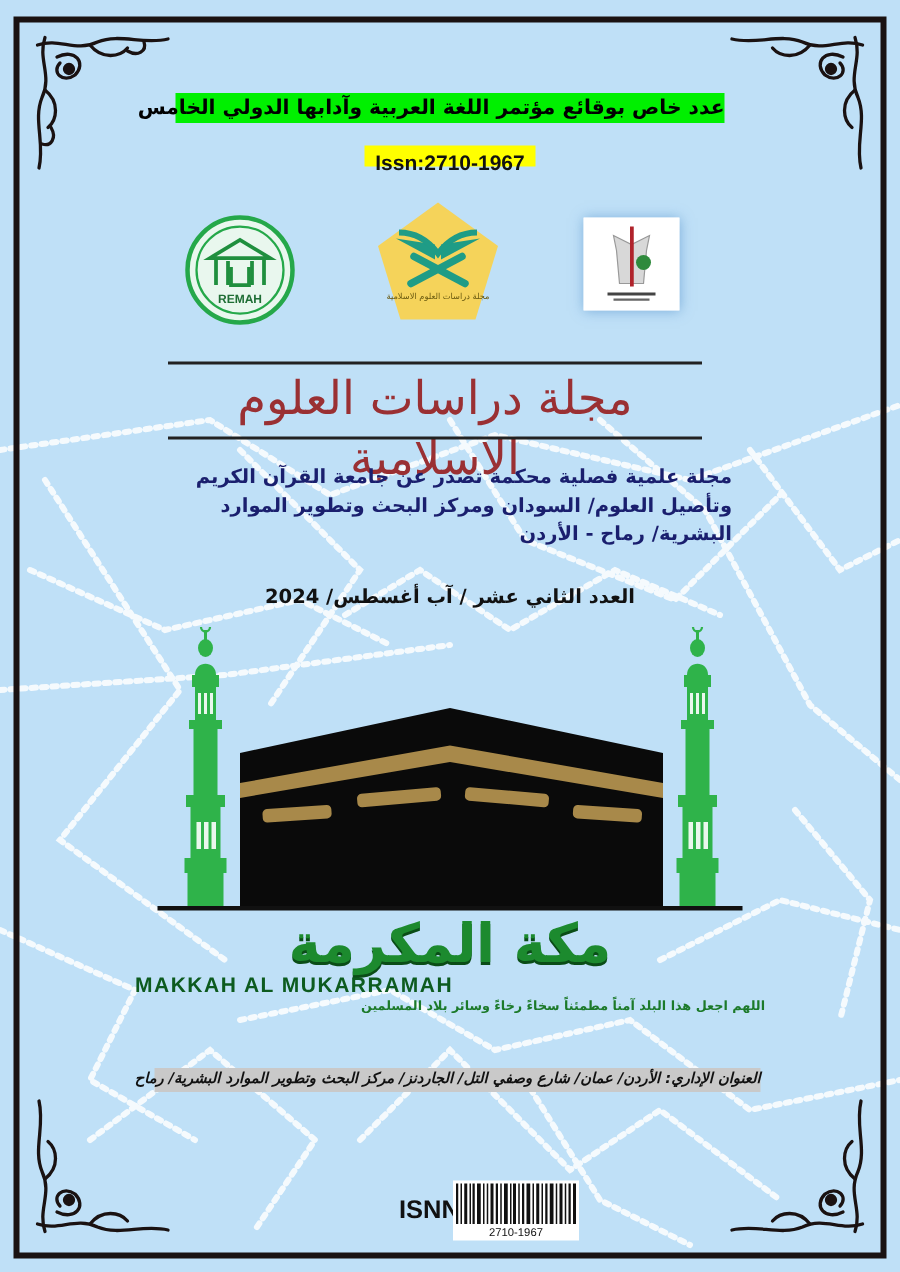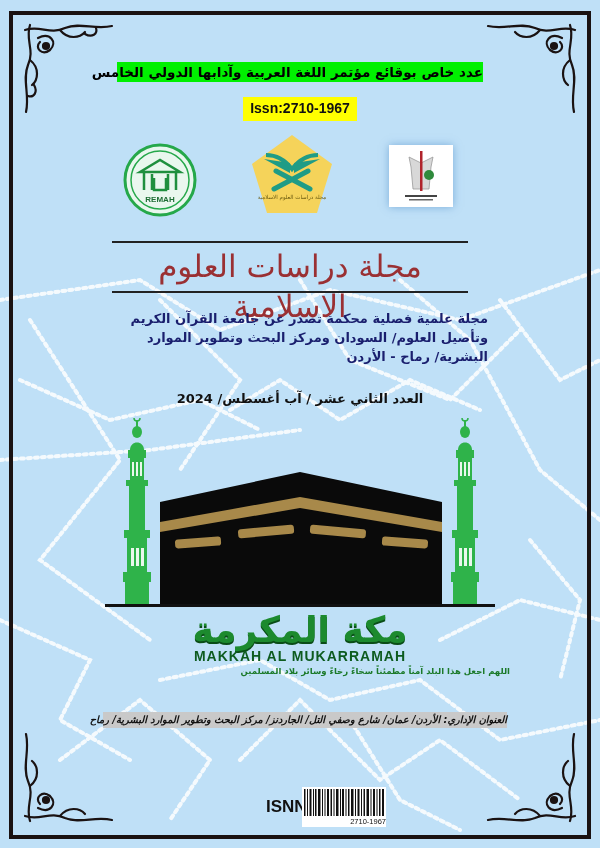--- a/index.html
+++ b/index.html
@@ -18,21 +18,21 @@
   .corner.tr { right:20px; top:20px; transform:scaleX(-1); }
   .corner.bl { left:20px; bottom:22px; transform:scaleY(-1); }
   .corner.br { right:20px; bottom:22px; transform:scale(-1,-1); }
 
   .banner {
     position:absolute; top:62px; left:117px; width:366px; height:20px;
     background:#00f000; color:#000; font-weight:bold; font-size:13.5px;
     text-align:center; line-height:20px; direction:rtl; white-space:nowrap;
   }
   .issn-top {
-    position:absolute; top:97px; left:243px; width:114px; height:24px;
+    position:absolute; top:97px; left:243px; width:114px; height:14px;
     background:#ffff00; color:#111; font-weight:bold; font-size:14px;
     text-align:center; line-height:22px; font-family:"Liberation Sans", sans-serif;
   }
 
   .logo { position:absolute; }
   .logo-remah { left:122px; top:142px; width:76px; height:76px; }
   .logo-journal { left:250px; top:133px; width:85px; height:82px; }
   .logo-uni { left:389px; top:145px; width:64px; height:62px; background:#fff;
     box-shadow:0 0 8px rgba(80,140,200,.6); }
 
@@ -54,21 +54,21 @@
 
   .kaaba-wrap { position:absolute; left:100px; top:410px; width:400px; height:200px; }
 
   .makkah-big {
     position:absolute; top:614px; left:90px; width:420px; height:32px;
     text-align:center; color:#1c8a2e; font-weight:bold; font-size:36px;
     line-height:32px; direction:rtl; letter-spacing:-1px;
     text-shadow:0 2px 0 #0a4d17;
   }
   .makkah-latin {
-    position:absolute; top:648px; left:90px; width:420px; text-align:center;
+    position:absolute; top:648px; left:90px; width:420px; text-align:left;
     color:#0d5b1f; font-weight:bold; font-size:14px; letter-spacing:1px;
     font-family:"Liberation Sans", sans-serif;
   }
   .makkah-prayer {
     position:absolute; top:666px; left:90px; width:420px; text-align:right;
     color:#1c7a2a; font-size:8.5px; direction:rtl; font-weight:bold;
   }
 
   .address {
     position:absolute; top:712px; left:103px; width:404px; height:16px;
@@ -76,21 +76,21 @@
     line-height:16px; text-align:center; direction:rtl; white-space:nowrap;font-style:italic;
   }
   .isnn-label {
     position:absolute; top:797px; left:266px; color:#111; font-weight:bold;
     font-size:17px; font-family:"Liberation Sans", sans-serif;
   }
   .barcode {
     position:absolute; top:787px; left:302px; width:84px; height:40px; background:#fff;
   }
   .barcode-num {
-    position:absolute; bottom:1px; left:0; width:100%; text-align:right;
+    position:absolute; bottom:1px; left:0; width:100%; text-align:center;
     font-size:7.5px; color:#111; font-family:"Liberation Sans", sans-serif;
   }
 </style>
 </head>
 <body>
 
 <svg class="bg-pattern" viewBox="0 0 600 848">
   <g fill="none" stroke="#ffffff" stroke-width="4" stroke-dasharray="3 4" stroke-linecap="round" opacity="0.85">
     <path d="M0 300 L140 280 L220 330 L330 290 L460 320 L600 270"></path>
     <path d="M30 320 L120 460 L40 560 L150 640"></path>

